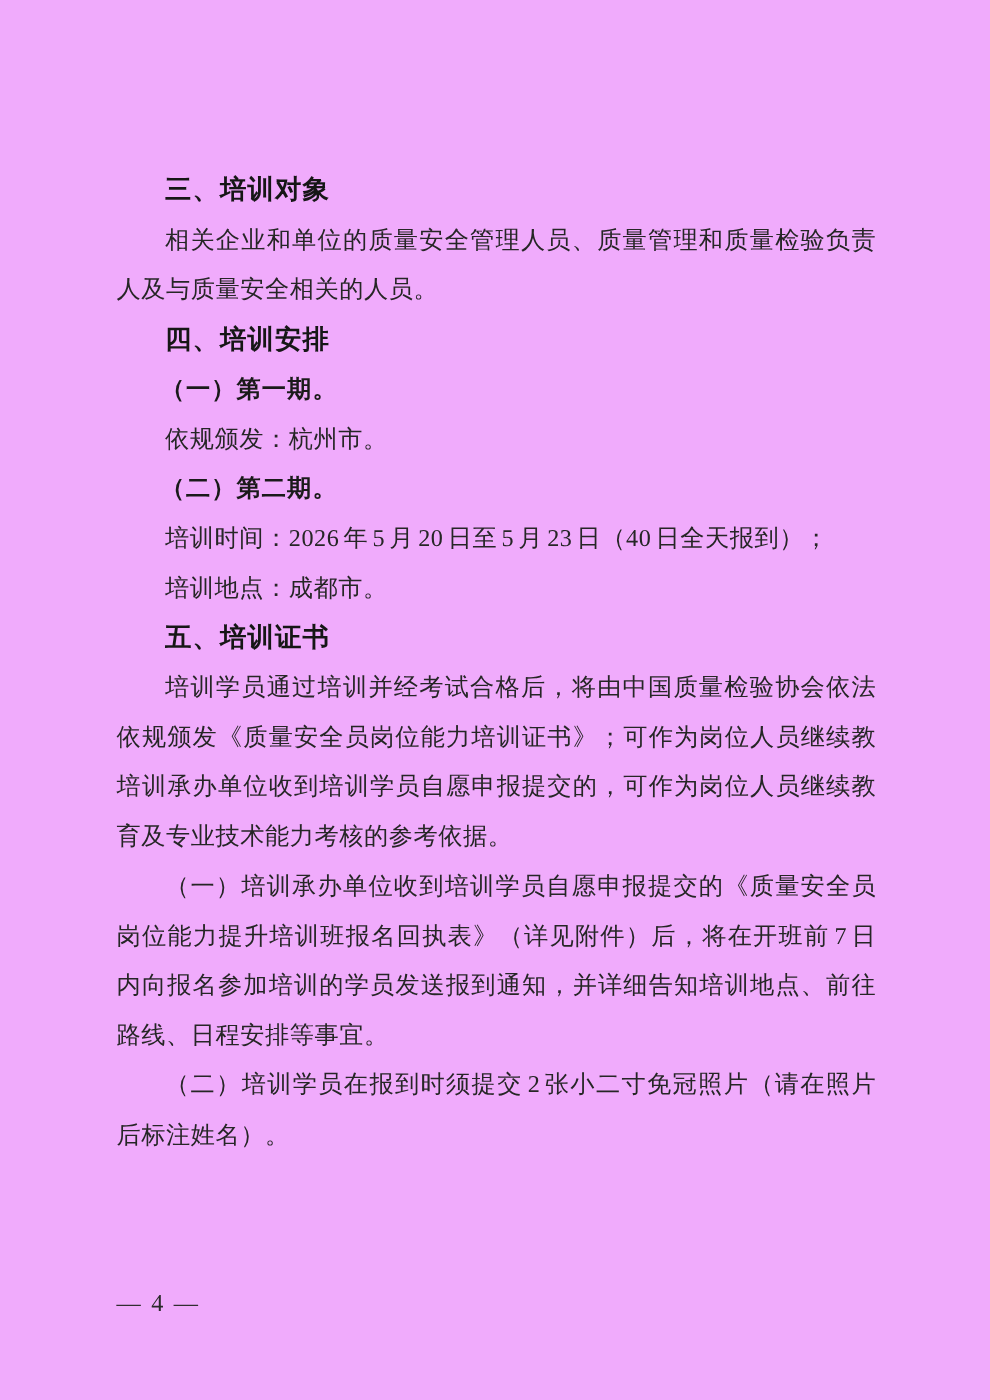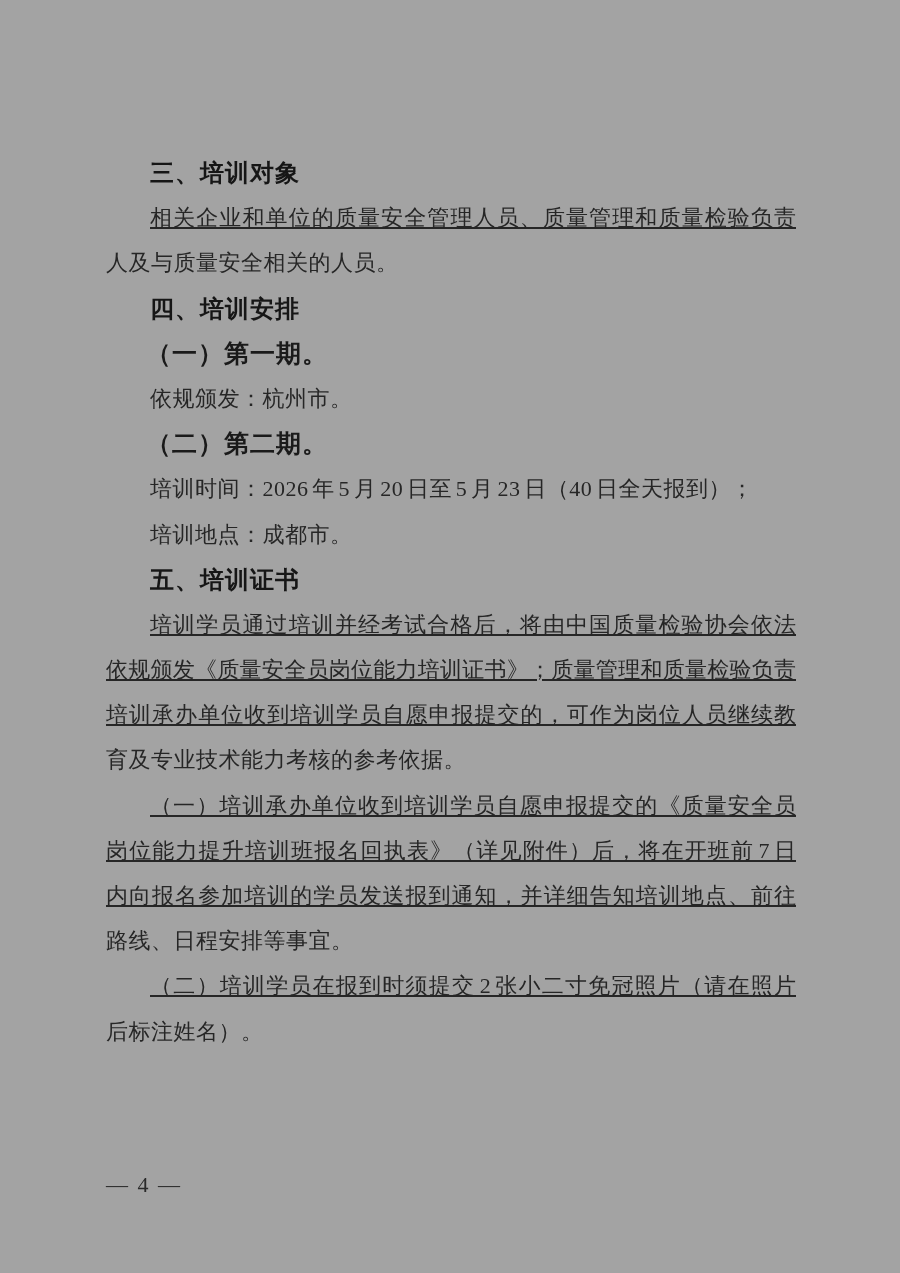--- a/index.html
+++ b/index.html
@@ -33,65 +33,64 @@
     overflow: visible;
   }
   .blk.indent {
     text-indent: 44px;
   }
   .blk.fill {
     white-space: normal;
     letter-spacing: 0;
     text-align: justify;
     text-align-last: justify;
-    text-decoration: underline;
   }
   .blk.heading {
     font-family: "Liberation Sans", "DejaVu Sans", sans-serif;
     font-weight: bold;
     font-size: 24px;
     color: #161616;
     letter-spacing: 1px;
     text-indent: 44px;
   }
   .blk.subheading {
     font-weight: bold;
-    font-size: 25px;
+    font-size: 22px;
     color: #1a1a1a;
     letter-spacing: 1px;
     text-indent: 40px;
   }
   .footer {
     position: absolute;
     left: 106px;
     top: 1162px;
     height: 45px;
     line-height: 45px;
     font-size: 22px;
     letter-spacing: 2px;
     color: #2a2a2a;
   }
 </style>
 </head>
 <body>
 
-<div class="page" style="background: #a3a3a3; color: rgb(38, 38, 38);">
+<div class="page" style="background: #f0abfc; color: rgb(38, 38, 38);">
   <div class="content" id="doc-content">
       <div class="blk heading indent">三、培训对象</div>
       <div class="blk line indent fill">相关企业和单位的质量安全管理人员、质量管理和质量检验负责</div>
       <div class="blk line">人及与质量安全相关的人员。</div>
       <div class="blk heading indent">四、培训安排</div>
       <div class="blk subheading indent">（一）第一期。</div>
       <div class="blk line indent">依规颁发：杭州市。</div>
       <div class="blk subheading indent">（二）第二期。</div>
       <div class="blk line indent">培训时间：2026 年 5 月 20 日至 5 月 23 日（40 日全天报到）；</div>
       <div class="blk line indent">培训地点：成都市。</div>
       <div class="blk heading indent">五、培训证书</div>
       <div class="blk line indent fill">培训学员通过培训并经考试合格后，将由中国质量检验协会依法</div>
-      <div class="blk line fill">依规颁发《质量安全员岗位能力培训证书》；质量管理和质量检验负责</div>
+      <div class="blk line fill">依规颁发《质量安全员岗位能力培训证书》；可作为岗位人员继续教</div>
       <div class="blk line fill">培训承办单位收到培训学员自愿申报提交的，可作为岗位人员继续教</div>
       <div class="blk line">育及专业技术能力考核的参考依据。</div>
       <div class="blk line indent fill">（一）培训承办单位收到培训学员自愿申报提交的《质量安全员</div>
       <div class="blk line fill">岗位能力提升培训班报名回执表》（详见附件）后，将在开班前 7 日</div>
       <div class="blk line fill">内向报名参加培训的学员发送报到通知，并详细告知培训地点、前往</div>
       <div class="blk line">路线、日程安排等事宜。</div>
       <div class="blk line indent fill">（二）培训学员在报到时须提交 2 张小二寸免冠照片（请在照片</div>
       <div class="blk line">后标注姓名）。</div>
     </div>
   <div class="footer">— 4 —</div>

